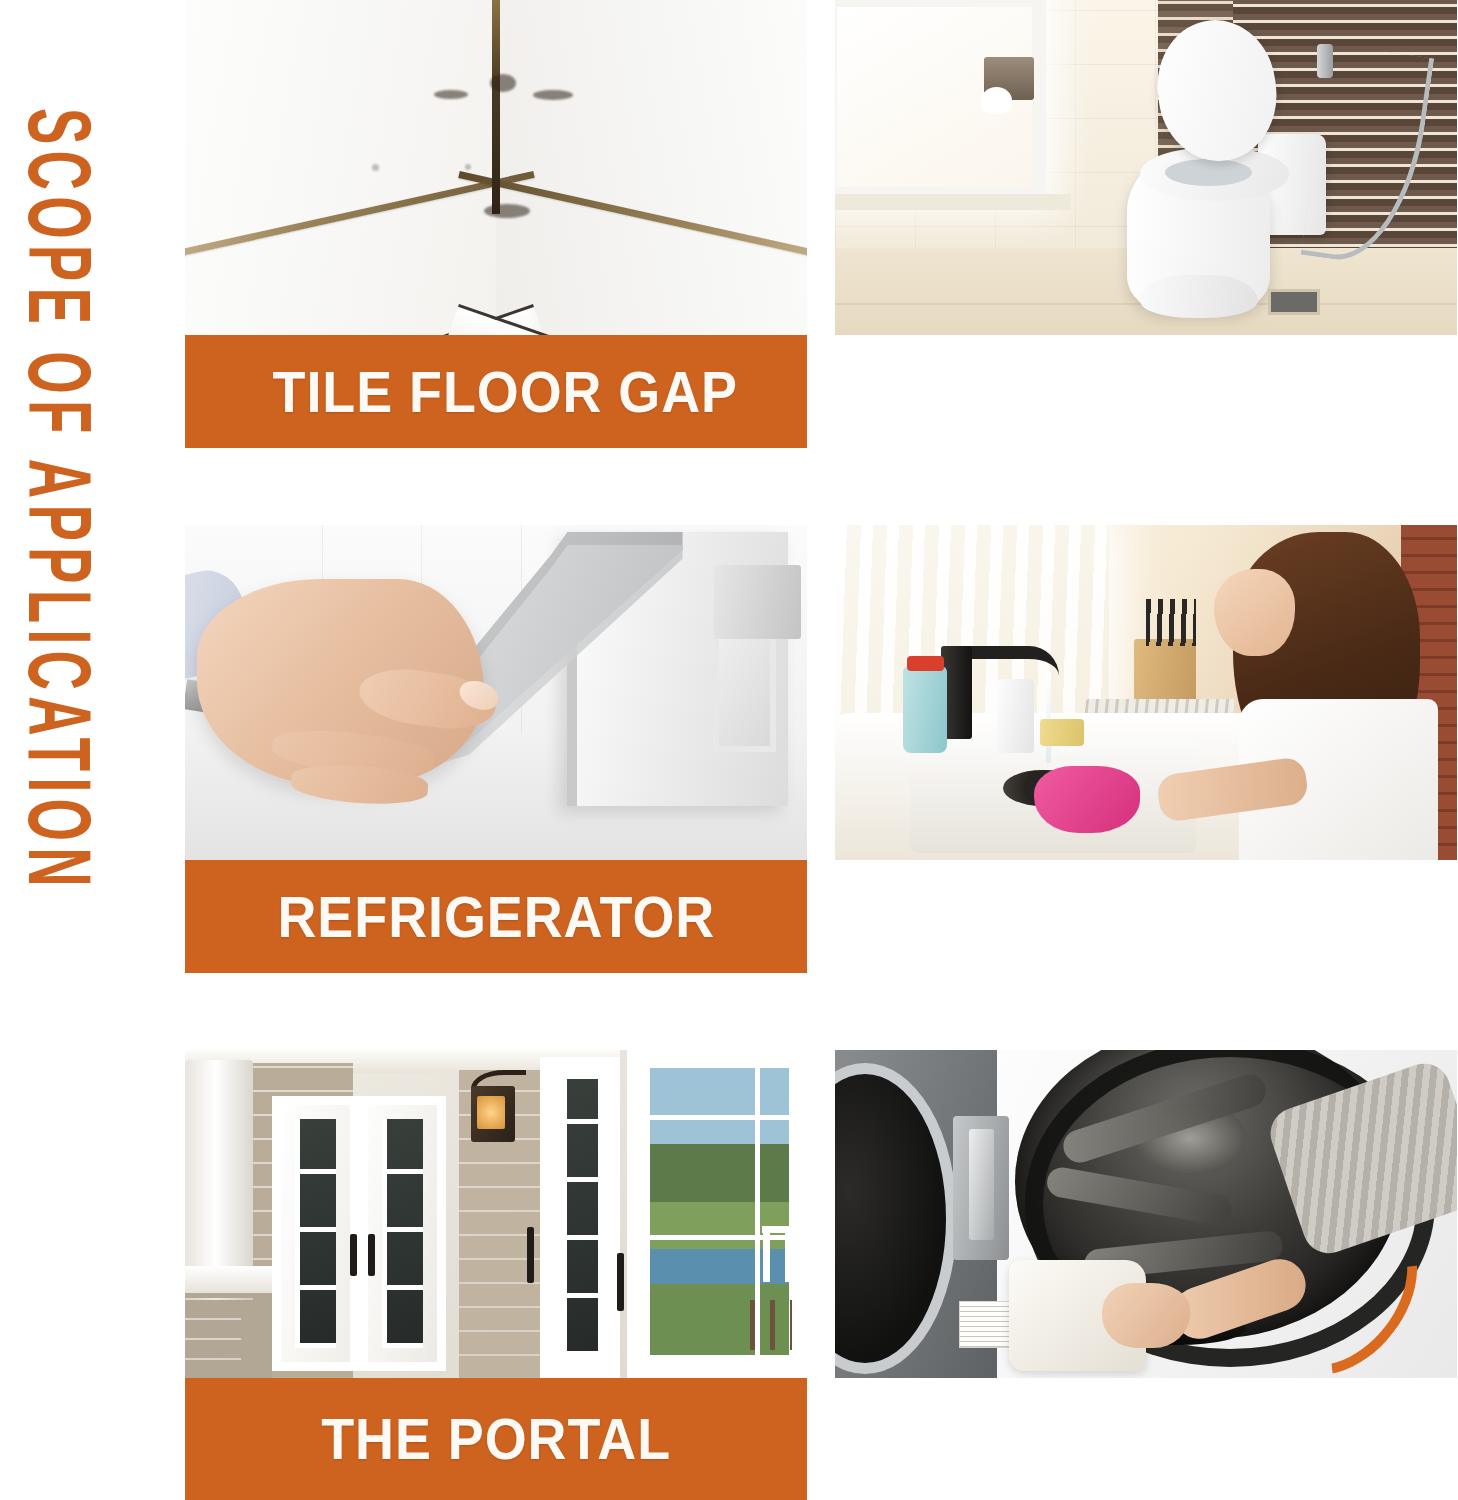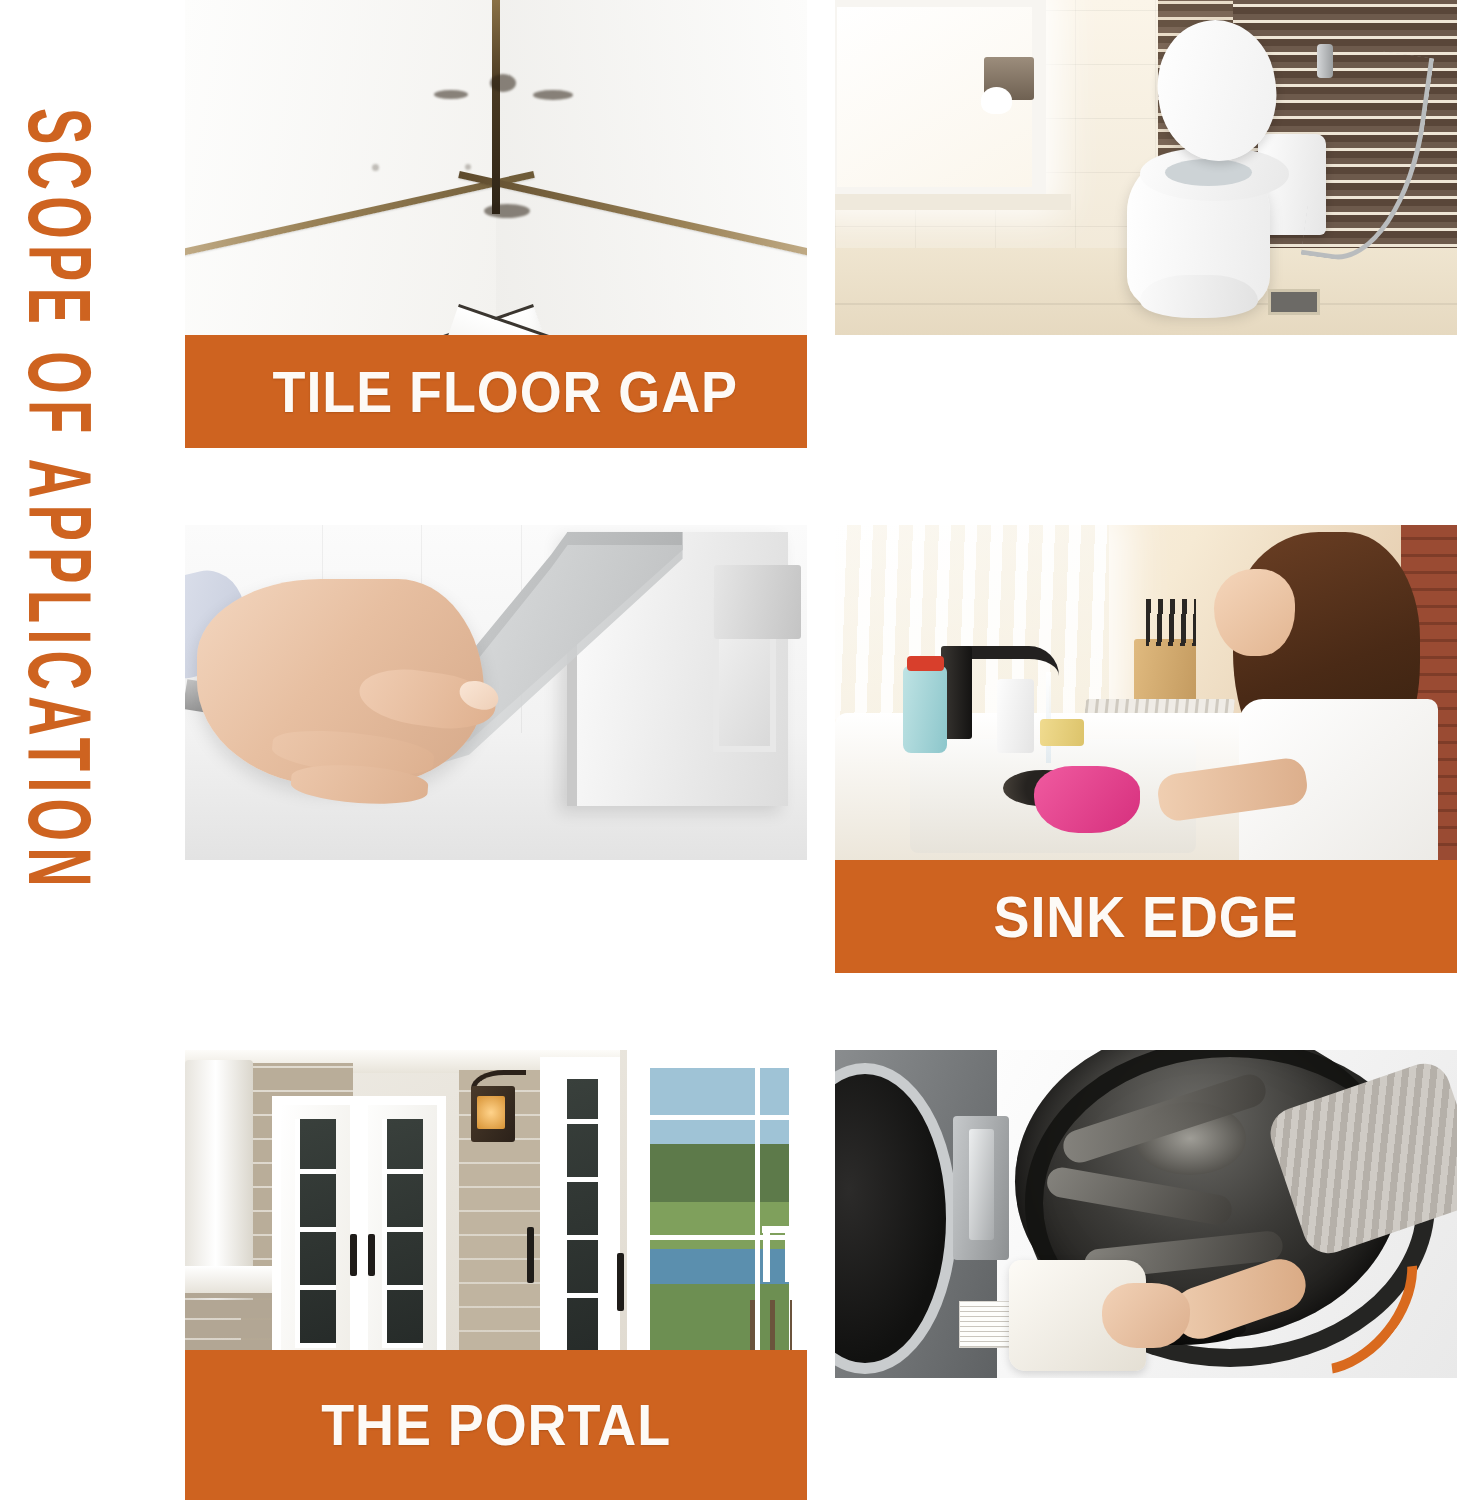--- a/index.html
+++ b/index.html
@@ -61,21 +61,21 @@
     text-shadow:0 1px 2px rgba(120,55,10,.35);
     white-space:nowrap;
     transform:scaleX(0.93);
   }
   
   .r1 .photo{height:335px;}
   .r1 .cap{height:113px;padding-left:18px;}
   .r2 .photo{height:335px;}
   .r2 .cap{height:113px;}
   .r3 .photo{height:328px;}
-  .r3 .cap{height:150px;}
+  .r3 .cap{height:122px;}
 
   
   .il-corner{position:absolute;inset:0;background:linear-gradient(160deg,#fbfbfa 0%,#f4f3f1 55%,#ecebe8 100%);}
   .il-corner .wallL{position:absolute;left:0;top:0;width:50%;height:100%;background:linear-gradient(100deg,#fdfdfc,#f3f2ef);}
   .il-corner .wallR{position:absolute;right:0;top:0;width:50%;height:100%;background:linear-gradient(260deg,#fcfcfb,#efeeeb);}
   .il-corner .groutL{
     position:absolute;left:-6%;top:51%;width:62%;height:7px;
     background:linear-gradient(90deg,#c8b38f,#9a8257 40%,#6d5a37);
     transform:rotate(-12.5deg);transform-origin:right center;
     box-shadow:0 1px 2px rgba(0,0,0,.12);
@@ -590,20 +590,23 @@
           <div class="gasket"></div>
           <div class="gasket2"></div>
           <div class="handbar"></div>
           <div class="cuff"></div>
           <div class="hand"></div>
           <div class="finger" style="left:14%;top:62%;width:26%;height:12%;transform:rotate(6deg);"></div>
           <div class="finger" style="left:17%;top:72%;width:22%;height:11%;transform:rotate(4deg);"></div>
           <div class="thumb"></div>
           <div class="nail"></div>
         </div>
+      </div>
+      <div class="cap">
+        <span>REFRIGERATOR</span>
       </div>
     </div>
 
     <div class="cell r2">
       <div class="photo">
         <div class="il-sink">
           <div class="window"></div>
           <div class="curtain"></div>
           <div class="brick"></div>
           <div class="knifeblock"></div>
@@ -618,23 +621,20 @@
           <div class="bottle"></div>
           <div class="bottlecap"></div>
           <div class="soap"></div>
           <div class="sponge"></div>
           <div class="girlhair"></div>
           <div class="girlface"></div>
           <div class="girlshirt"></div>
           <div class="arm"></div>
           <div class="glove"></div>
         </div>
-      </div>
-      <div class="cap">
-        <span>SINK EDGE</span>
       </div>
     </div>
 
     <div class="cell r3">
       <div class="photo">
         <div class="il-portal">
           <div class="soffit"></div>
           <div class="shingle"></div>
           <div class="shingle2"></div>
           <div class="doorD">

